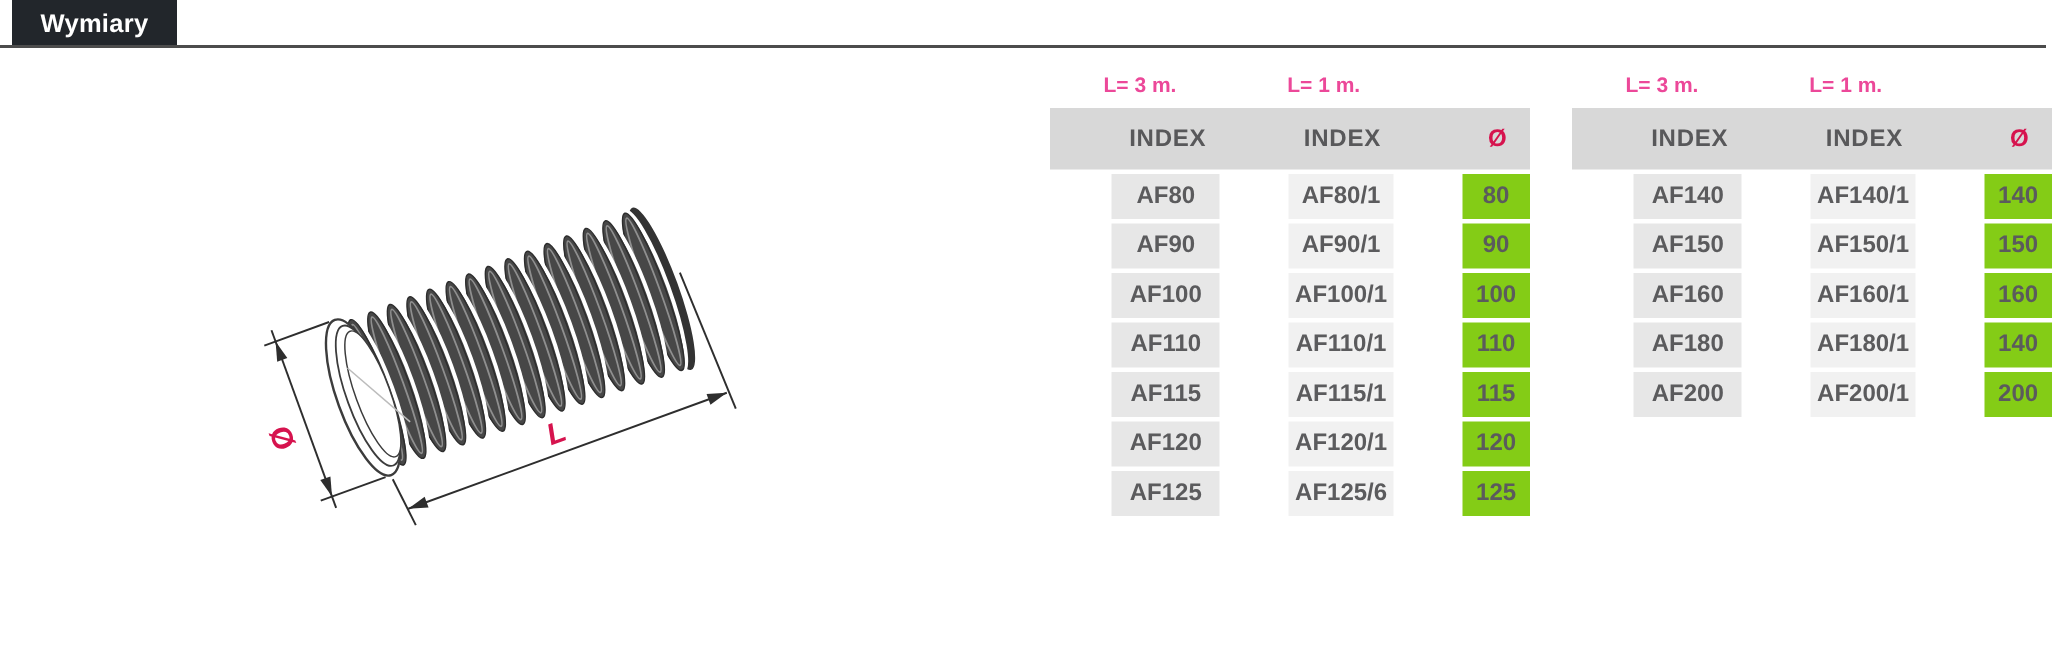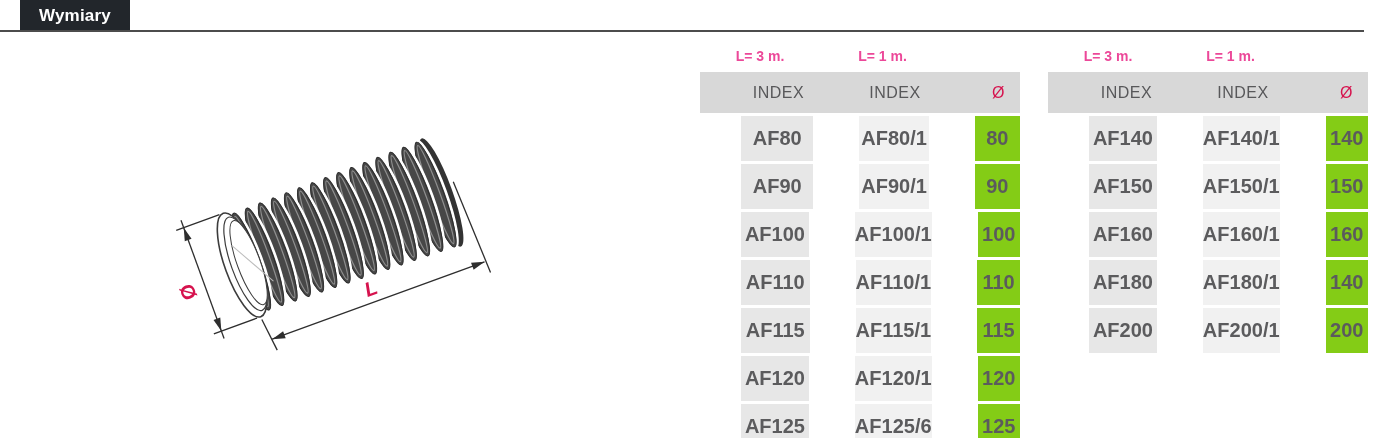--- a/index.html
+++ b/index.html
@@ -3,40 +3,40 @@
 <meta charset="utf-8">
 <style>
   html,body{margin:0;padding:0;background:#fff;}
   .page{
     position:relative;width:1376px;height:438px;background:#ffffff;
     font-family:"Liberation Sans",sans-serif;overflow:hidden;
   }
   .title-box{
     position:absolute;left:8px;top:0;height:31px;background:#22262b;
     color:#ffffff;font-weight:bold;font-size:17px;
-    display:flex;align-items:center;padding:0 19px;letter-spacing:.2px;margin-left:12px;
+    display:flex;align-items:center;padding:0 19px;letter-spacing:.2px;
   }
   .top-rule{position:absolute;left:0;top:30px;width:1364px;height:2px;background:#4c4c4c;}
   .diagram{position:absolute;left:0;top:0;}
 
   .dimtable{position:absolute;top:40px;width:320px;}
   .t1{left:700px;}
   .t2{left:1048px;}
   .lrow{display:flex;gap:5px;height:32px;}
   .lcell{display:flex;align-items:center;justify-content:center;
          font-weight:bold;font-size:14px;color:#ec4899;}
   .thead{display:flex;gap:5px;background:#d8d8d8;height:41px;margin-bottom:3px;}
   .hcell{display:flex;align-items:center;justify-content:center;
-         font-weight:normal;font-size:16px;color:#58585a;letter-spacing:.5px;padding-left:44px;}
+         font-weight:bold;font-size:16px;color:#58585a;letter-spacing:.5px;padding-left:44px;}
   .w0{width:120px;}
   .w1{width:115px;}
   .w2{width:75px;}
   .trow{display:flex;gap:5px;margin-bottom:3px;}
-  .tcell{height:45px;display:flex;align-items:center;justify-content:center;
-         font-weight:bold;font-size:20px;color:#5b5b5d;margin-left:41px;}
+  .tcell{height:30px;display:flex;align-items:center;justify-content:center;
+         font-weight:bold;font-size:16px;color:#5b5b5d;margin-left:41px;}
   .trow .w0{background:#e7e7e7;}
   .trow .w1{background:#f1f1f1;text-align:right;}
   .trow .w2{background:#84cc16;}
 </style>
 </head>
 <body>
 
 <div class="page">
 
   <svg class="diagram" width="560" height="438" viewBox="0 0 560 438">

